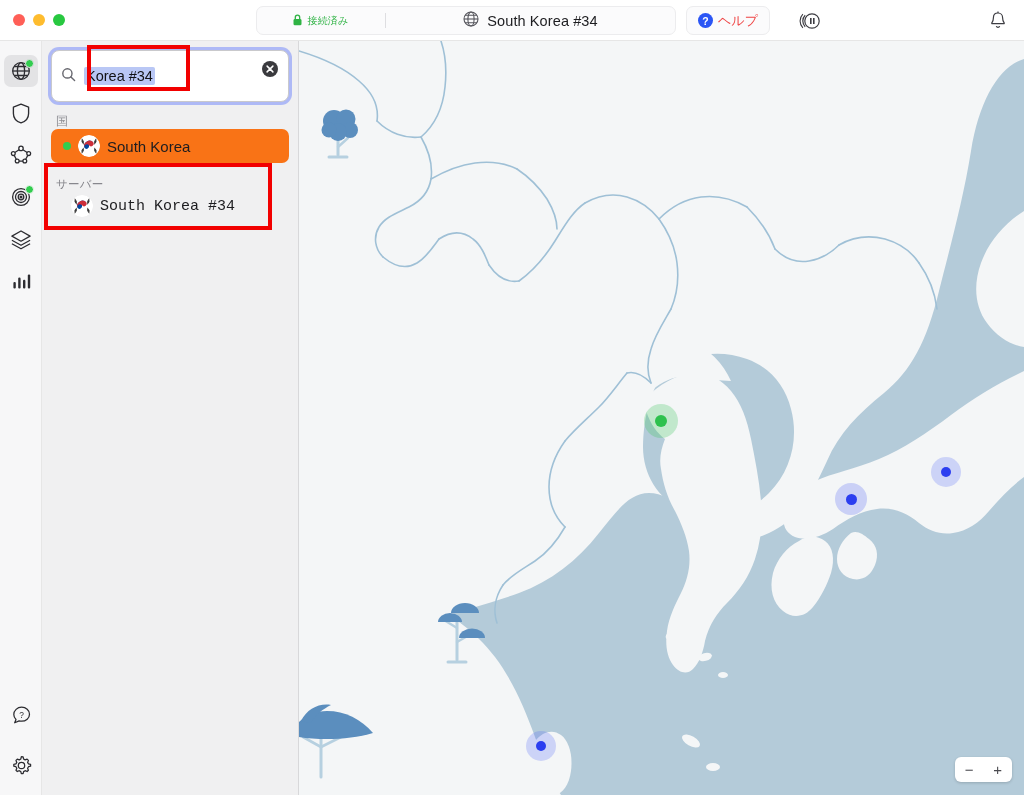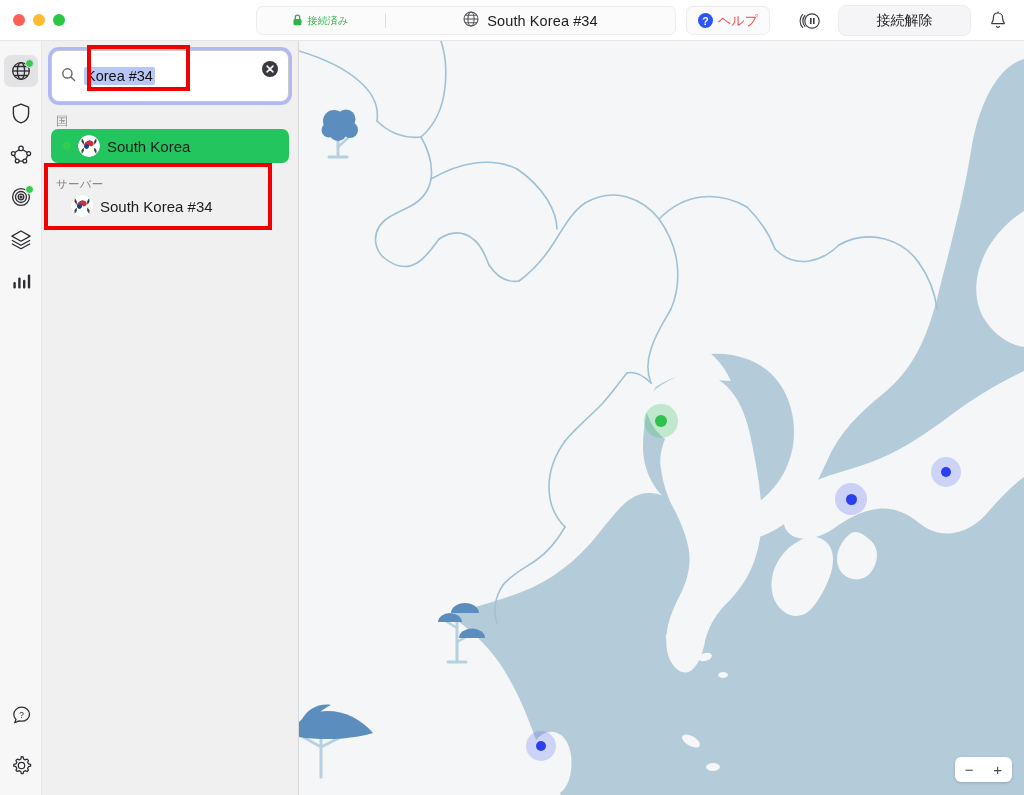--- a/index.html
+++ b/index.html
@@ -118,25 +118,25 @@
   }
   .section-label.clip {
     width: 22px; height: 14px; margin: 13px 0 0 14px; padding: 0;
     overflow: hidden; color: #8d8d93; font-size: 12px; line-height: 12px;
   }
   .row {
     display: flex; align-items: center; height: 34px;
     margin: 0 9px; padding-left: 6px; border-radius: 7px;
     gap: 7px;
   }
-  .row.hovered { background: #22c55e; padding-left: 12px; }
+  .row.hovered { background: #f97316; padding-left: 12px; }
   .row-dot { width: 8px; height: 8px; border-radius: 50%; background: #32cd4f; flex: none; }
   .row-label { font-size: 15px; color: #1d1d20; }
   .flag { width: 22px; height: 22px; border-radius: 50%; flex: none; overflow: hidden; }
-  .server-group { position: relative; margin-top: 2px; }
+  .server-group { position: relative; margin-top: 2px; font-family: Liberation Mono, monospace; }
   .anno-server {
     position: absolute; left: 2px; top: -2px; width: 228px; height: 67px;
     border: 4px solid #f20000; pointer-events: none;
   }
 
   
   .map {
     position: absolute; left: 299px; top: 41px; width: 725px; height: 754px;
     background: #b4cbd9; overflow: hidden;
   }
@@ -200,21 +200,20 @@
     <div class="pause-btn">
       <svg width="26" height="24" viewBox="0 0 26 24">
         <circle cx="14" cy="12" r="7.2" fill="none" stroke="#3d3d43" stroke-width="1.2"></circle>
         <path d="M7.2 6.3a8 8 0 0 0 0 11.4" fill="none" stroke="#3d3d43" stroke-width="1.2"></path>
         <path d="M4.9 5.2a9.6 9.6 0 0 0 0 13.6" fill="none" stroke="#3d3d43" stroke-width="1.1"></path>
         <rect x="12" y="9" width="1.6" height="6" fill="#3d3d43"></rect>
         <rect x="15" y="9" width="1.6" height="6" fill="#3d3d43"></rect>
       </svg>
     </div>
 
-    <div class="disconnect-btn">接続解除</div>
 
     <div class="bell-btn">
       <svg width="20" height="21" viewBox="0 0 20 21">
         <path d="M10 3c-2.8 0-4.6 2-4.6 4.7 0 3.4-1.1 4.6-1.6 5.2-.2.3 0 .7.4.7h11.6c.4 0 .6-.4.4-.7-.5-.6-1.6-1.8-1.6-5.2C14.6 5 12.8 3 10 3z" fill="none" stroke="#3d3d43" stroke-width="1.2"></path>
         <path d="M8.3 16.1a1.8 1.8 0 0 0 3.4 0" fill="none" stroke="#3d3d43" stroke-width="1.2"></path>
         <line x1="10" y1="1.4" x2="10" y2="3" stroke="#3d3d43" stroke-width="1.2"></line>
       </svg>
     </div>
   </div>
 

